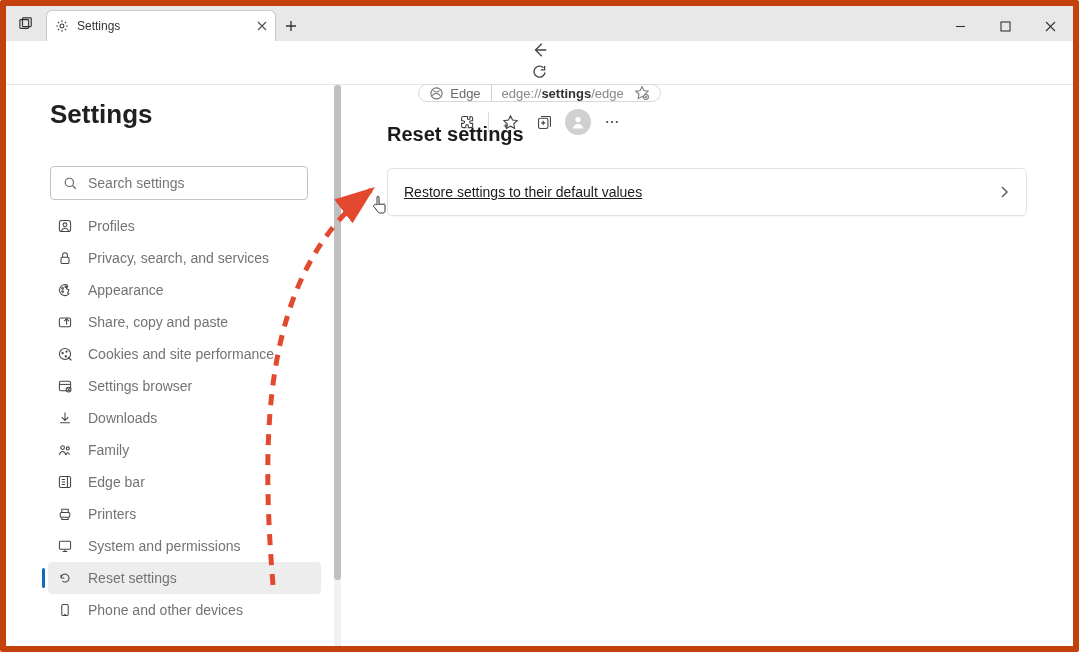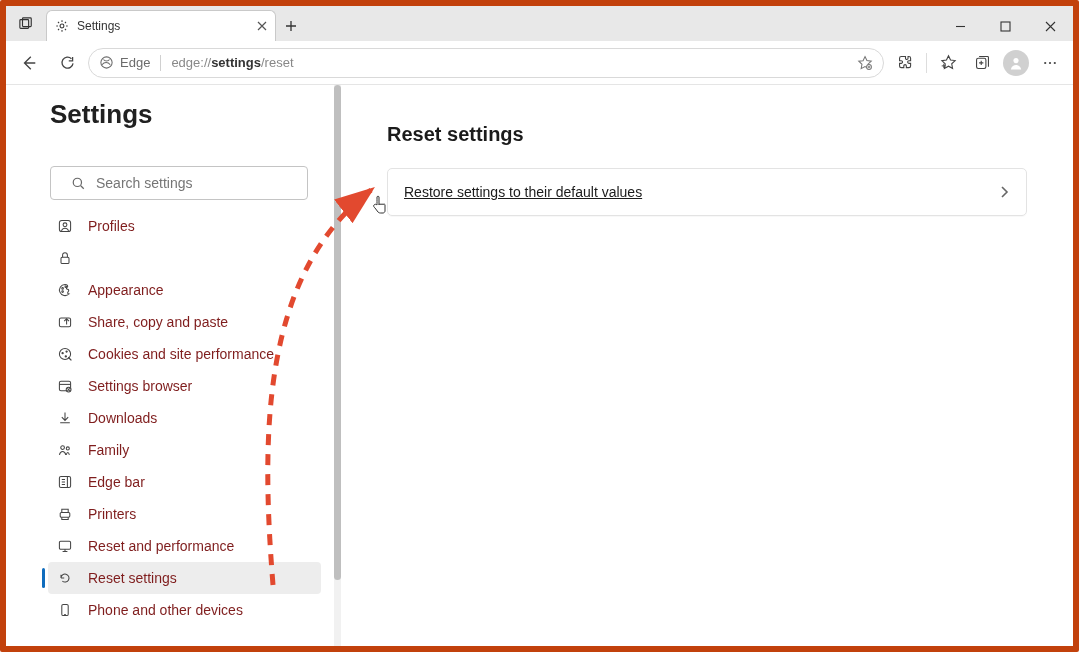--- a/index.html
+++ b/index.html
@@ -8,39 +8,39 @@
   .frame { width: 1079px; height: 652px; border: 6px solid #c2410c; border-radius: 2px; position: relative; background: #fff; overflow: hidden; }
 
   .titlebar { height: 35px; background: #e8e8e8; display: flex; align-items: flex-end; }
   .tabhub { width: 40px; height: 35px; display:flex; align-items:center; justify-content:center; color:#333;}
   .tab { background:#fff; border:1px solid #c9c9c9; border-bottom:none; border-top-left-radius:6px; border-top-right-radius:6px; height:31px; width:230px; display:flex; align-items:center; padding:0 8px; gap:8px; font-size:12px; color:#333; }
   .tab .x { margin-left:auto; color:#555; cursor:pointer;}
   .newtab { width:30px; height:31px; display:flex; align-items:center; justify-content:center; color:#333; font-size:14px; cursor:pointer;}
   .wincontrols { margin-left:auto; display:flex; }
   .wincontrols .btn { width:45px; height:30px; display:flex; align-items:center; justify-content:center; color:#333; cursor:pointer;}
 
-  .toolbar { height:44px; background:#fff; border-bottom:1px solid #e5e5e5; display:flex; align-items:center; padding:0 6px; gap:4px;}
+  .toolbar { height:44px; background:#fff; border-bottom:1px solid #e5e5e5; display:flex; align-items:center; padding:0 6px; gap:4px;flex-direction:column;}
   .tbbtn { width:34px; height:32px; display:flex; align-items:center; justify-content:center; color:#444; border-radius:4px; cursor:pointer;}
   .urlbar { flex:1; height:30px; border:1px solid #d9d9d9; border-radius:15px; display:flex; align-items:center; padding:0 10px; gap:10px; font-size:13px; color:#555;}
   .urlbar .site-pill { display:flex; align-items:center; gap:6px; color:#6b6b6b; }
   .urlbar .div { width:1px; height:16px; background:#d0d0d0;}
   .urlbar .url { color:#888; }
   .urlbar .url b { color:#333; font-weight:600;}
   .urlbar .star { margin-left:auto; color:#777;}
   .right-icons { display:flex; align-items:center; gap:0;}
   .avatar { width:26px; height:26px; border-radius:50%; background:#d0d0d0; display:flex; align-items:center; justify-content:center; color:#fff;}
 
   .content { display:flex; height: calc(652px - 35px - 44px - 2px); position:relative;}
 
   .sidebar { width:335px; padding: 10px 20px 0 44px; overflow:hidden; position:relative;}
   .sidebar h1 { font-size:26px; font-weight:600; margin:4px 0 14px 0; color:#202020;}
-  .search { border:1px solid #c4c4c4; border-radius:4px; height:34px; display:flex; align-items:center; padding:0 20px; gap:10px; color:#777; margin-bottom:10px; width:258px;margin-top:36px;}
+  .search { border:1px solid #c4c4c4; border-radius:4px; height:34px; display:flex; align-items:center; padding:0 12px; gap:10px; color:#777; margin-bottom:10px; width:258px;margin-top:36px;}
   .search input { border:none; outline:none; font-size:14px; width:100%; color:#333; background:transparent;}
   .nav { list-style:none; margin-left:-2px;}
-  .nav li { display:flex; align-items:center; gap:14px; height:32px; padding:0 6px 0 8px; font-size:14px; color:#7f1d1d; border-radius:4px; cursor:pointer; position:relative;}
+  .nav li { display:flex; align-items:center; gap:14px; height:32px; padding:0 6px 0 8px; font-size:14px; color:#737373; border-radius:4px; cursor:pointer; position:relative;}
   .nav li .icon { width:18px; display:flex; justify-content:center; color:#444;}
   .nav li.active { background:#ededed; }
   .nav li.active::before { content:""; position:absolute; left:-6px; top:6px; bottom:6px; width:3px; background:#0f6cbd; border-radius:2px;}
 
   .vscroll { position:absolute; right:0; top:0; width:7px; height:100%; background:#f1f1f1;}
   .vscroll .thumb { position:absolute; left:0; width:7px; background:#bfbfbf; border-radius:4px;}
 
   .main { flex:1; padding: 38px 46px; position:relative;}
   .main h2 { font-size:20px; font-weight:600; color:#1b1b1b; margin-bottom:22px;}
   .card { border:1px solid #e3e3e3; border-radius:5px; height:48px; display:flex; align-items:center; padding:0 16px; font-size:14px; color:#1b1b1b; box-shadow:0 1px 1px rgba(0,0,0,0.03); cursor:pointer;text-decoration:underline;}
@@ -114,21 +114,21 @@
     </div>
     <div class="urlbar">
       <span class="site-pill">
         <svg width="15" height="15" viewBox="0 0 20 20" stroke="currentColor" fill="none" stroke-width="1.4">
             <circle cx="10" cy="10" r="7.5"></circle>
             <path d="M4 13c3-4 8-4 11 0M6 6c1.8 2.5 6.2 2.5 8 0"></path>
           </svg>
         <span>Edge</span>
       </span>
       <span class="div"></span>
-      <span class="url"><span>edge://</span><b>settings</b><span>/reset</span></span>
+      <span class="url"><span>edge://</span><b>settings</b><span>/edge</span></span>
       <span class="star">
         <svg width="16" height="16" viewBox="0 0 20 20" stroke="currentColor" fill="none" stroke-width="1.3">
             <path d="M10 2l2.4 5 5.4.7-4 3.8 1 5.4L10 14.4 5.2 17l1-5.4-4-3.8 5.4-.7z"></path>
             <circle cx="15" cy="15" r="3" fill="#fff"></circle>
             <path d="M15 13.5v3M13.5 15h3"></path>
           </svg>
       </span>
     </div>
     <div class="right-icons">
       <div class="tbbtn">
@@ -191,20 +191,21 @@
             </span>
             <span>Profiles</span>
           </li>
           <li>
             <span class="icon">
               <svg width="16" height="16" viewBox="0 0 20 20" stroke="currentColor" fill="none" stroke-width="1.3">
                 <rect x="5" y="9" width="10" height="8" rx="1.5"></rect>
                 <path d="M7 9V6.5a3 3 0 0 1 6 0V9"></path>
               </svg>
             </span>
+            <span>Privacy, search, and services</span>
           </li>
           <li>
             <span class="icon">
               <svg width="16" height="16" viewBox="0 0 20 20" stroke="currentColor" fill="none" stroke-width="1.3">
                 <path d="M10 3a7 7 0 1 0 5 12c-2 0-2-2-1-3s1-3-1-3-1-2 0-3 0-3-3-3z"></path>
                 <circle cx="7" cy="8" r="1"></circle>
                 <circle cx="7" cy="12" r="1"></circle>
                 <circle cx="11" cy="6" r="1"></circle>
               </svg>
             </span>
@@ -278,21 +279,21 @@
             </span>
             <span>Printers</span>
           </li>
           <li>
             <span class="icon">
               <svg width="16" height="16" viewBox="0 0 20 20" stroke="currentColor" fill="none" stroke-width="1.3">
                 <rect x="3" y="4" width="14" height="10" rx="1.5"></rect>
                 <path d="M7 17h6M10 14v3"></path>
               </svg>
             </span>
-            <span>Reset and performance</span>
+            <span>System and permissions</span>
           </li>
           <li class="active">
             <span class="icon">
               <svg width="16" height="16" viewBox="0 0 20 20" stroke="currentColor" fill="none" stroke-width="1.3">
                 <path d="M5 10a5 5 0 1 1 1.7 3.8M5 10V6M5 10h4"></path>
               </svg>
             </span>
             <span>Reset settings</span>
           </li>
           <li>

